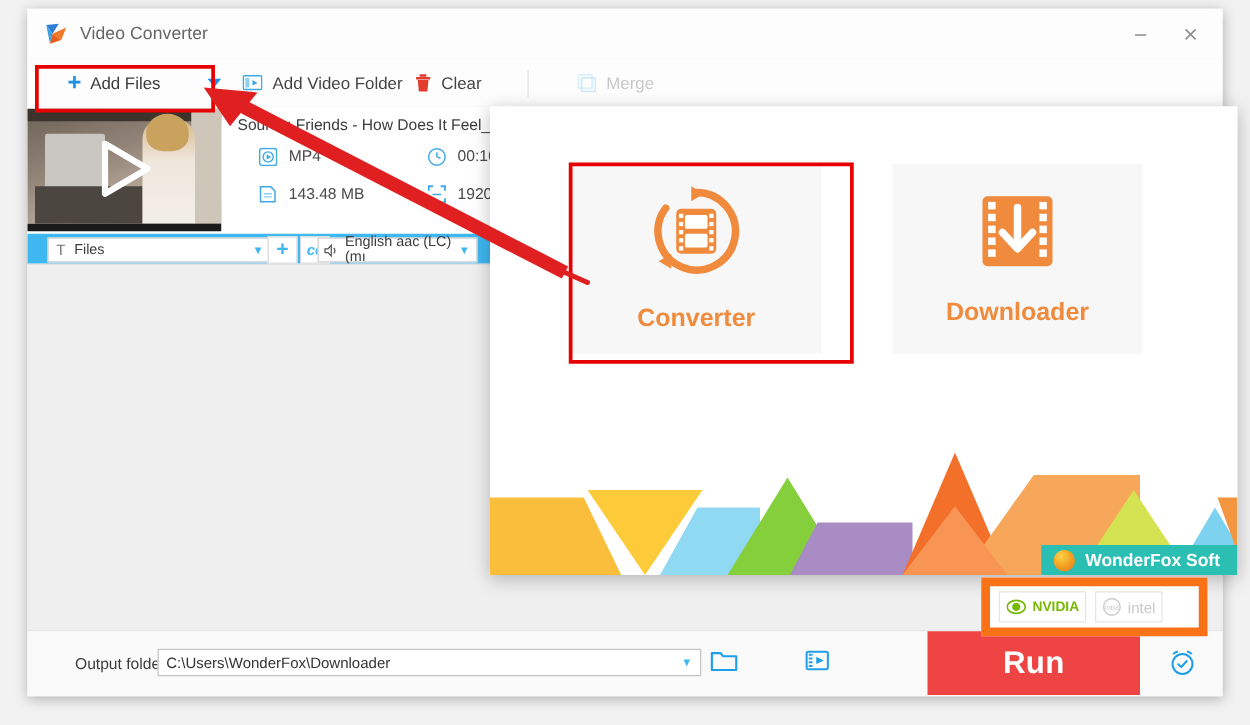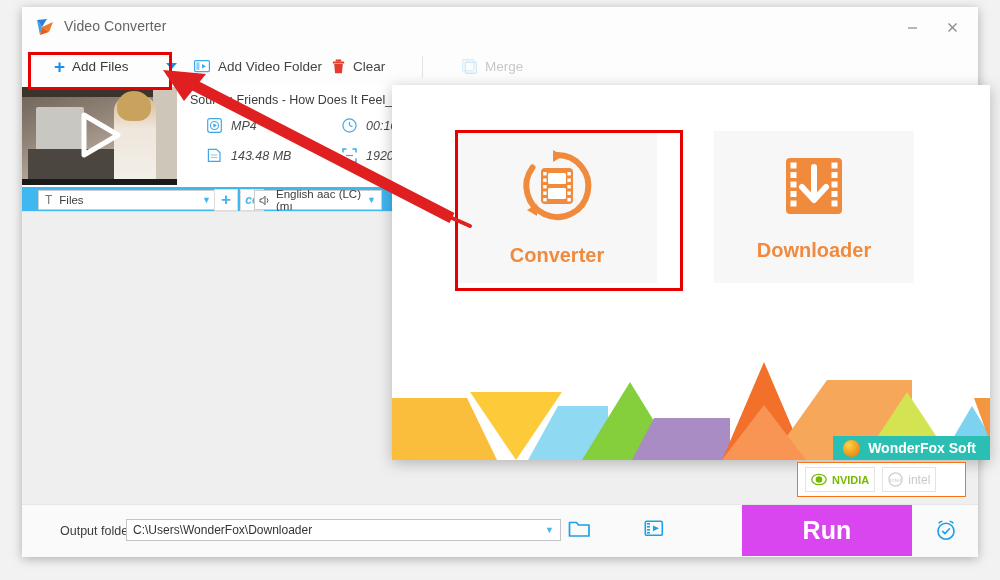--- a/index.html
+++ b/index.html
@@ -124,22 +124,22 @@
 
   .file-meta { position: absolute; left: 168px; top: 8px; }
   .file-src {
     font-size: 12.5px; color: #3c3c3c; white-space: nowrap;
   }
   .meta-grid {
     position: absolute; left: 185px; top: 33px;
     width: 215px;
   }
   .meta-cell {
-    position: absolute; display: flex; align-items: flex-end;
-    font-size: 12.5px; color: #4a4a4a; white-space: nowrap; font-style: italic;
+    position: absolute; display: flex; align-items: flex-start;
+    font-size: 12.5px; color: #4a4a4a; white-space: nowrap;
   }
   .mc-fmt  { left: 0px;   top: 0px; }
   .mc-dur  { left: 135px; top: 0px; }
   .mc-size { left: 0px;   top: 30px; }
   .mc-res  { left: 135px; top: 30px; }
   .meta-ico { margin-right: 9px; display: flex; align-items: center; }
 
   
   .sub-bar {
     position: absolute; left: 0; top: 180px;
@@ -196,34 +196,34 @@
   }
   .out-caret {
     position: absolute; right: 6px; top: 50%; transform: translateY(-50%);
     font-size: 9px; color: #3fb7f0;
   }
   .folder-ico { position: absolute; left: 546px; top: 14px; }
   .preview-ico { position: absolute; left: 622px; top: 14px; }
   .run-btn {
     position: absolute; left: 720px; top: 0;
     width: 170px; height: 51px;
-    background: #d946ef;
+    background: #ef4444;
     color: #ffffff; font-size: 25px; font-weight: bold;
     display: flex; align-items: center; justify-content: center;
     letter-spacing: .2px;
   }
   .alarm-ico {
     position: absolute; left: 912px; top: 13px;
   }
 
   
   .gpu-box {
     position: absolute; right: 12px; top: 455px;
     width: 167px; height: 33px;
-    background: #ffffff; border: 1px solid #f97316;
+    background: #ffffff; border: 7px solid #f97316;
     display: flex; align-items: center; z-index: 6;
   }
   .badge {
     display: flex; align-items: center;
     height: 23px; padding: 0 5px;
     border: 1px solid #e4e4e4; margin-left: 7px;
     font-size: 11px; font-weight: bold;
   }
   .badge-nvidia { color: #76b900; }
   .badge-intel { color: #c9c9c9; font-weight: normal; font-size: 12px; }

